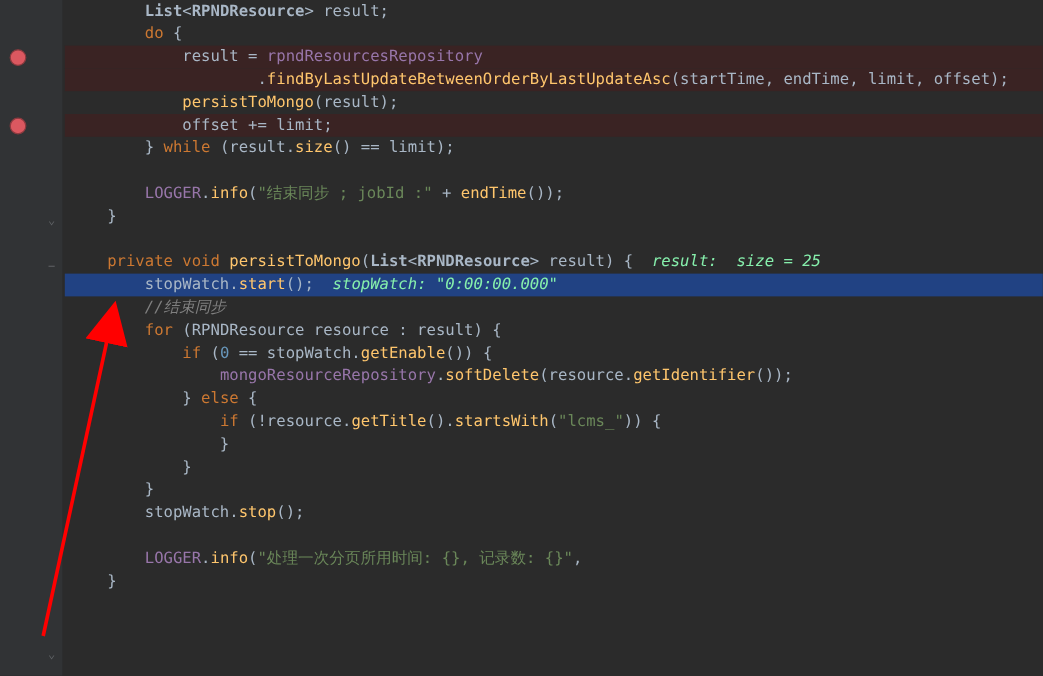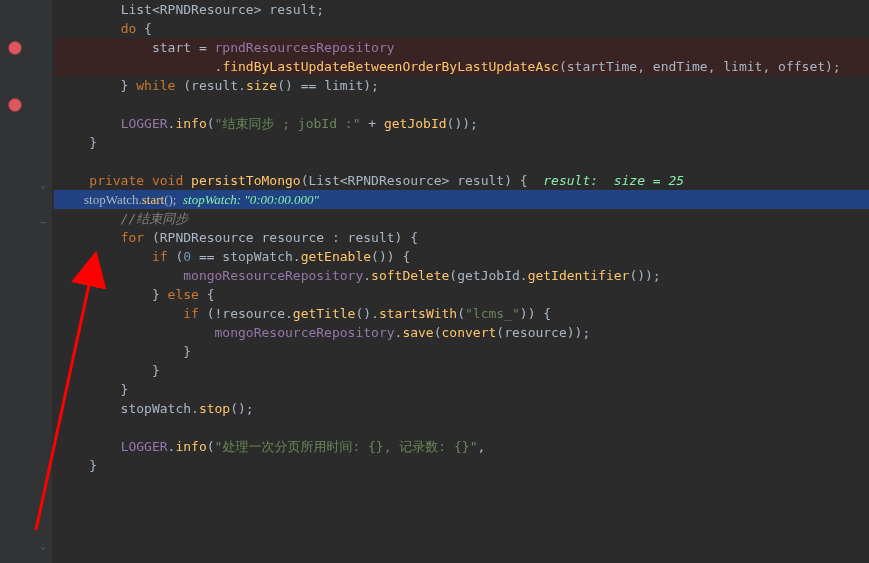--- a/index.html
+++ b/index.html
@@ -5,23 +5,23 @@
 * { margin:0; padding:0; box-sizing:border-box; }
 body { background:#2b2b2b; font-family:'Consolas','Monaco',monospace; font-size:13px; line-height:19px; overflow:hidden; width:869px; height:563px; position:relative; }
 .editor { display:flex; height:100%; }
 .gutter { width:52px; background:#313335; flex-shrink:0; position:relative; }
 .gutter-mark { position:absolute; left:8px; width:14px; height:14px; border-radius:50%; }
 .bp { background:#db5860; border:1px solid #8c3a3f; }
 .fold { position:absolute; left:38px; width:10px; height:10px; color:#606366; font-size:10px; text-align:center; }
 .code { flex:1; position:relative; padding-left:2px; }
 .line { white-space:pre; color:#a9b7c6; height:19px; padding-left:4px; }
 .hl-bp { background:#3a2323; }
-.hl-cur { background:#214283;font-family:Liberation Serif, serif; }
+.hl-cur { background:#214283; }
 .kw { color:#cc7832; }
-.type { color:#a9b7c6; }
+.type { color:#a9b7c6;font-weight:bold; }
 .method { color:#ffc66d; }
 .field { color:#9876aa; }
 .str { color:#6a8759; }
 .num { color:#6897bb; }
 .cmt { color:#808080; font-style:italic; }
 .hint { color:#86efac; font-style:italic; }
 .punct { color:#a9b7c6; }
 svg.arrow { position:absolute; left:0; top:0; pointer-events:none; z-index:10; }
 </style>
 </head>
@@ -31,36 +31,37 @@
   <div class="gutter">
     <div class="gutter-mark bp" style="top:41px"></div>
     <div class="gutter-mark bp" style="top:98px"></div>
     <div class="fold" style="top:175px">⌄</div>
     <div class="fold" style="top:213px">−</div>
     <div class="fold" style="top:536px">⌄</div>
   </div>
   <div class="code">
     <div class="line"><span class="punct">        </span><span class="type">List</span><span class="punct">&lt;</span><span class="type">RPNDResource</span><span class="punct">&gt; result;</span></div>
     <div class="line"><span class="punct">        </span><span class="kw">do</span><span class="punct"> {</span></div>
-    <div class="line hl-bp"><span class="punct">            start = </span><span class="field">rpndResourcesRepository</span></div>
+    <div class="line hl-bp"><span class="punct">            result = </span><span class="field">rpndResourcesRepository</span></div>
     <div class="line hl-bp"><span class="punct">                    .</span><span class="method">findByLastUpdateBetweenOrderByLastUpdateAsc</span><span class="punct">(startTime, endTime, limit, offset);</span></div>
+    <div class="line"><span class="punct">            </span><span class="method">persistToMongo</span><span class="punct">(result);</span></div>
+    <div class="line hl-bp"><span class="punct">            offset += limit;</span></div>
     <div class="line"><span class="punct">        } </span><span class="kw">while</span><span class="punct"> (result.</span><span class="method">size</span><span class="punct">() == limit);</span></div>
     <div class="line"><span class="punct"></span></div>
-    <div class="line"><span class="punct">        </span><span class="field">LOGGER</span><span class="punct">.</span><span class="method">info</span><span class="punct">(</span><span class="str">"结束同步 ; jobId :"</span><span class="punct"> + </span><span class="method">getJobId</span><span class="punct">());</span></div>
+    <div class="line"><span class="punct">        </span><span class="field">LOGGER</span><span class="punct">.</span><span class="method">info</span><span class="punct">(</span><span class="str">"结束同步 ; jobId :"</span><span class="punct"> + </span><span class="method">endTime</span><span class="punct">());</span></div>
     <div class="line"><span class="punct">    }</span></div>
     <div class="line"><span class="punct"></span></div>
     <div class="line"><span class="punct">    </span><span class="kw">private void</span><span class="punct"> </span><span class="method">persistToMongo</span><span class="punct">(</span><span class="type">List</span><span class="punct">&lt;</span><span class="type">RPNDResource</span><span class="punct">&gt; result) {  </span><span class="hint">result:  size = 25</span></div>
     <div class="line hl-cur"><span class="punct">        stopWatch.</span><span class="method">start</span><span class="punct">();  </span><span class="hint">stopWatch: "0:00:00.000"</span></div>
     <div class="line"><span class="punct">        </span><span class="cmt">//结束同步</span></div>
     <div class="line"><span class="punct">        </span><span class="kw">for</span><span class="punct"> (RPNDResource resource : result) {</span></div>
     <div class="line"><span class="punct">            </span><span class="kw">if</span><span class="punct"> (</span><span class="num">0</span><span class="punct"> == stopWatch.</span><span class="method">getEnable</span><span class="punct">()) {</span></div>
-    <div class="line"><span class="punct">                </span><span class="field">mongoResourceRepository</span><span class="punct">.</span><span class="method">softDelete</span><span class="punct">(getJobId.</span><span class="method">getIdentifier</span><span class="punct">());</span></div>
+    <div class="line"><span class="punct">                </span><span class="field">mongoResourceRepository</span><span class="punct">.</span><span class="method">softDelete</span><span class="punct">(resource.</span><span class="method">getIdentifier</span><span class="punct">());</span></div>
     <div class="line"><span class="punct">            } </span><span class="kw">else</span><span class="punct"> {</span></div>
     <div class="line"><span class="punct">                </span><span class="kw">if</span><span class="punct"> (!resource.</span><span class="method">getTitle</span><span class="punct">().</span><span class="method">startsWith</span><span class="punct">(</span><span class="str">"lcms_"</span><span class="punct">)) {</span></div>
-    <div class="line"><span class="punct">                    </span><span class="field">mongoResourceRepository</span><span class="punct">.</span><span class="method">save</span><span class="punct">(</span><span class="method">convert</span><span class="punct">(resource));</span></div>
     <div class="line"><span class="punct">                }</span></div>
     <div class="line"><span class="punct">            }</span></div>
     <div class="line"><span class="punct">        }</span></div>
     <div class="line"><span class="punct">        stopWatch.</span><span class="method">stop</span><span class="punct">();</span></div>
     <div class="line"><span class="punct"></span></div>
     <div class="line"><span class="punct">        </span><span class="field">LOGGER</span><span class="punct">.</span><span class="method">info</span><span class="punct">(</span><span class="str">"处理一次分页所用时间: {}, 记录数: {}"</span><span class="punct">,</span></div>
     <div class="line"><span class="punct">    }</span></div>
   </div>
 </div>
 

